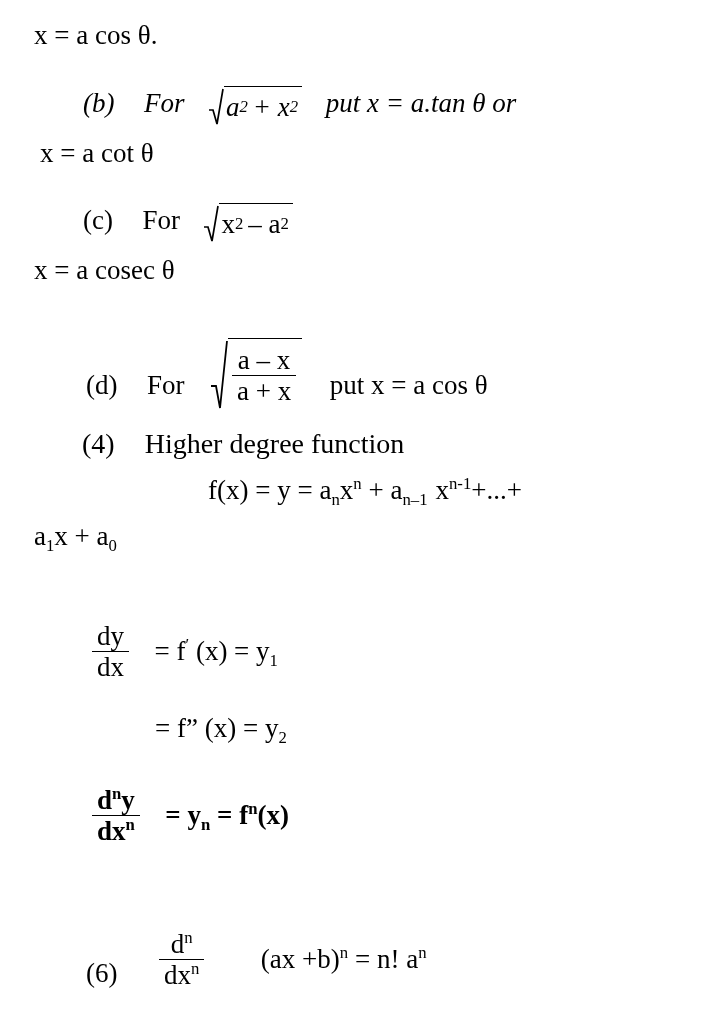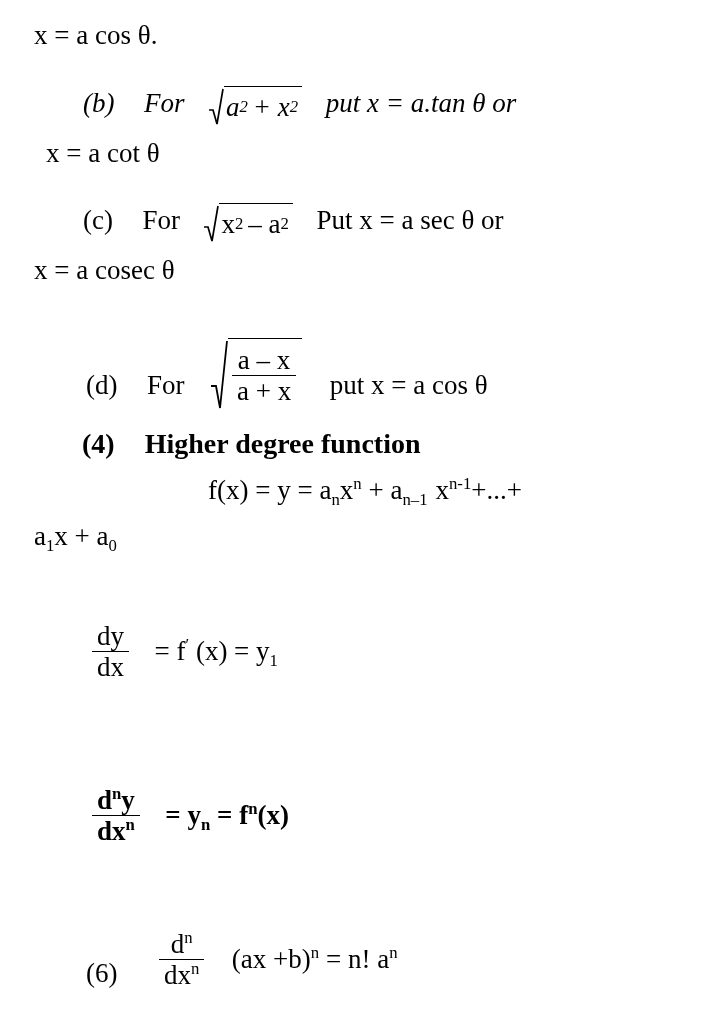--- a/index.html
+++ b/index.html
@@ -63,21 +63,21 @@
     line-height: 1.05;
   }
   .frac .num {
     padding: 0 5px 1px 5px;
   }
   .frac .den {
     border-top: 1.7px solid #000;
     padding: 1px 5px 0 5px;
   }
 
-  .bold { font-weight: bold; }
+  .bold { font-weight: normal; }
 </style>
 </head>
 <body>
 
 <div class="page">
 
   <div class="line" style="left:34px; top:22px;text-align:center;">
     <span>x = a cos θ.</span>
   </div>
 
@@ -97,21 +97,21 @@
           <sup>2</sup>
         <span style="display:inline-block;width:5px;"></span>
         <span>+ x</span>
           <sup>2</sup>
       </span>
     </span>
     <span style="display:inline-block;width:10px;"></span>
     <span>put x = a.tan θ or</span>
   </div>
 
-  <div class="line" style="left:46px; top:140px;">
+  <div class="line" style="left:40px; top:140px;">
     <span>x = a cot θ</span>
   </div>
 
   <div class="line" style="left:83px; top:203px;">
     <span>(c)</span>
     <span style="display:inline-block;width:16px;"></span>
     <span>For</span>
     <span style="display:inline-block;width:10px;"></span>
     <span class="sqrt">
       <span class="radical">
@@ -121,21 +121,20 @@
       </span>
       <span class="radicand">
         <span>x</span>
           <sup>2</sup>
         <span style="display:inline-block;width:5px;"></span>
         <span>– a</span>
           <sup>2</sup>
       </span>
     </span>
     <span style="display:inline-block;width:10px;"></span>
-    <span>Put x = a sec θ or</span>
   </div>
 
   <div class="line" style="left:34px; top:257px;">
     <span>x = a cosec θ</span>
   </div>
 
   <div class="line" style="left:86px; top:338px;">
     <span style="display:inline-block; vertical-align:middle; padding-top:22px;">
       <span>(d)</span>
       <span style="display:inline-block;width:16px;"></span>
@@ -176,34 +175,37 @@
 
   <div class="line" style="left:92px; top:622px;">
     <span class="frac">
       <span class="num">dy</span>
       <span class="den">dx</span>
     </span>
     <span style="display:inline-block;width:12px;"></span>
     <span style="vertical-align:middle;"><span>= f</span><sup>′</sup><span> (x) = y</span><sub>1</sub></span>
   </div>
 
+  <div class="line" style="left:155px; top:715px;">
+    <span>= f” (x) = y</span><sub>2</sub>
+  </div>
 
   <div class="line" style="left:92px; top:786px;font-weight:bold;">
     <span class="frac">
       <span class="num"><span>d</span><sup>n</sup><span>y</span></span>
       <span class="den"><span>dx</span><sup>n</sup></span>
     </span>
     <span style="display:inline-block;width:12px;"></span>
     <span style="vertical-align:middle;"><span>= y</span><sub>n</sub><span> = f</span><sup>n</sup><span>(x)</span></span>
   </div>
 
   <div class="line" style="left:86px; top:930px;">
     <span style="display:inline-block; vertical-align:middle; padding-top:28px;">(6)</span>
     <span style="display:inline-block;width:28px;"></span>
     <span class="frac">
       <span class="num"><span>d</span><sup>n</sup></span>
       <span class="den"><span>dx</span><sup>n</sup></span>
     </span>
     <span style="display:inline-block;width:14px;"></span>
-    <span style="vertical-align:middle;"><span>(ax +b)</span><sup>n</sup><span> = n! a</span><sup>n</sup></span>
+    <span style="vertical-align:middle;margin-left:29px;"><span>(ax +b)</span><sup>n</sup><span> = n! a</span><sup>n</sup></span>
   </div>
 
 </div>
 
 </body></html>

